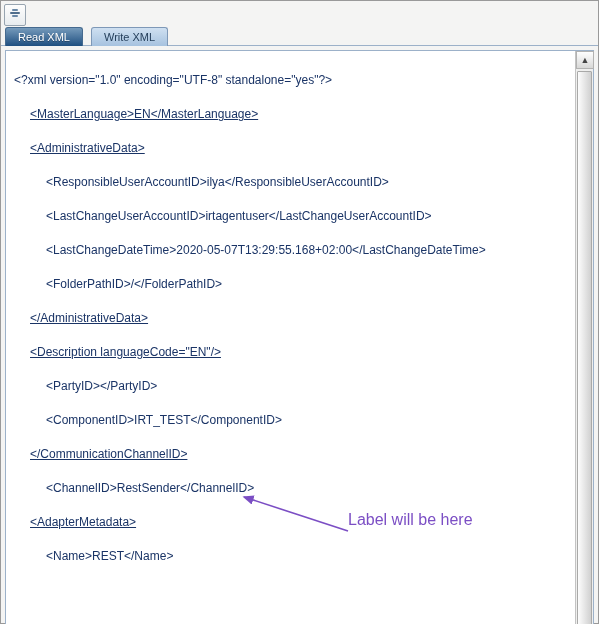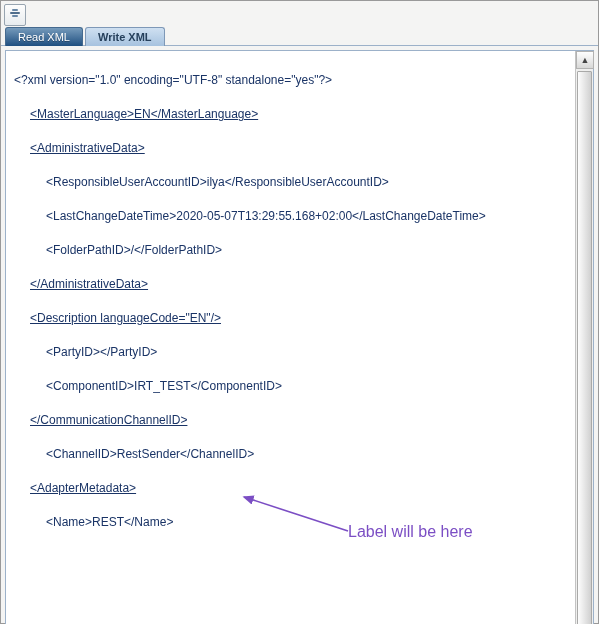--- a/index.html
+++ b/index.html
@@ -32,21 +32,21 @@
     display: flex; align-items: center; justify-content: center;
     color: #445b73;
     font-size: 12px;
     border-radius: 2px;
   }
   .tabstrip {
     height: 22px;
     padding: 0 4px;
     display: flex;
     align-items: flex-end;
-    gap: 2px;
+    gap: 8px;
     background: #f4f4f3;
     border-bottom: 1px solid #9cb1c9;
     position: relative;
   }
   .tab {
     padding: 3px 12px 3px 12px;
     font-size: 11px;
     border-top-left-radius: 3px;
     border-top-right-radius: 3px;
     border: 1px solid #7e98b7;
@@ -57,21 +57,20 @@
   }
   .tab.active {
     background: linear-gradient(#759abb,#1f4f80);
     color: #fff;
     text-shadow: 0 1px 0 rgba(0,0,0,.3);
     border-color: #456a8f;
   }
   .tab.inactive {
     background: linear-gradient(#cfe0f1,#a6c2df);
     color: #26405c;
-    font-weight: bold;
   }
   .content-wrap {
     flex: 1;
     padding: 4px;
     display: flex;
     flex-direction: column;
   }
   .textpane-border {
     flex: 1;
     border: 1px solid #9cb1c9;
@@ -160,20 +159,21 @@
   </div>
 
   <div class="content-wrap">
     <div class="textpane-border">
       <div class="textpane-inner">
         <div class="xml-view">
 <span class="xml-line">&lt;?xml version="1.0" encoding="UTF-8" standalone="yes"?&gt;</span>
 <span class="xml-line ind1">&lt;MasterLanguage&gt;EN&lt;/MasterLanguage&gt;</span>
 <span class="xml-line ind1">&lt;AdministrativeData&gt;</span>
 <span class="xml-line ind2">&lt;ResponsibleUserAccountID&gt;ilya&lt;/ResponsibleUserAccountID&gt;</span>
+<span class="xml-line ind2">&lt;LastChangeUserAccountID&gt;irtagentuser&lt;/LastChangeUserAccountID&gt;</span>
 <span class="xml-line ind2">&lt;LastChangeDateTime&gt;2020-05-07T13:29:55.168+02:00&lt;/LastChangeDateTime&gt;</span>
 <span class="xml-line ind2">&lt;FolderPathID&gt;/&lt;/FolderPathID&gt;</span>
 <span class="xml-line ind1">&lt;/AdministrativeData&gt;</span>
 <span class="xml-line ind1">&lt;Description languageCode="EN"/&gt;</span>
 <span class="xml-line ind2">&lt;PartyID&gt;&lt;/PartyID&gt;</span>
 <span class="xml-line ind2">&lt;ComponentID&gt;IRT_TEST&lt;/ComponentID&gt;</span>
 <span class="xml-line ind1">&lt;/CommunicationChannelID&gt;</span>
 <span class="xml-line ind2">&lt;ChannelID&gt;RestSender&lt;/ChannelID&gt;</span>
 <span class="xml-line ind1">&lt;AdapterMetadata&gt;</span>
 <span class="xml-line ind2">&lt;Name&gt;REST&lt;/Name&gt;</span>
@@ -196,21 +196,21 @@
 
           <div class="annot-layer">
             <svg class="annot-svg" style="left:232px; top:440px;" width="120" height="46">
               <defs>
                 <marker id="ah" markerWidth="8" markerHeight="8" refX="6" refY="3" orient="auto">
                   <path d="M0,0 L7,3 L0,6 Z" fill="#7b4ec4"></path>
                 </marker>
               </defs>
               <line x1="110" y1="40" x2="6" y2="6" stroke="#7b4ec4" stroke-width="1.6" marker-end="url(#ah)"></line>
             </svg>
-            <div class="annot-text" style="left:342px; top:472px;">Label will be here</div>
+            <div class="annot-text" style="left:342px; top:460px;">Label will be here</div>
           </div>
         </div>
 
         <div class="vscroll">
           <div class="sb-btn">
               <span>▲</span>
             </div>
           <div class="vtrack">
             <div class="vthumb"></div>
           </div>

